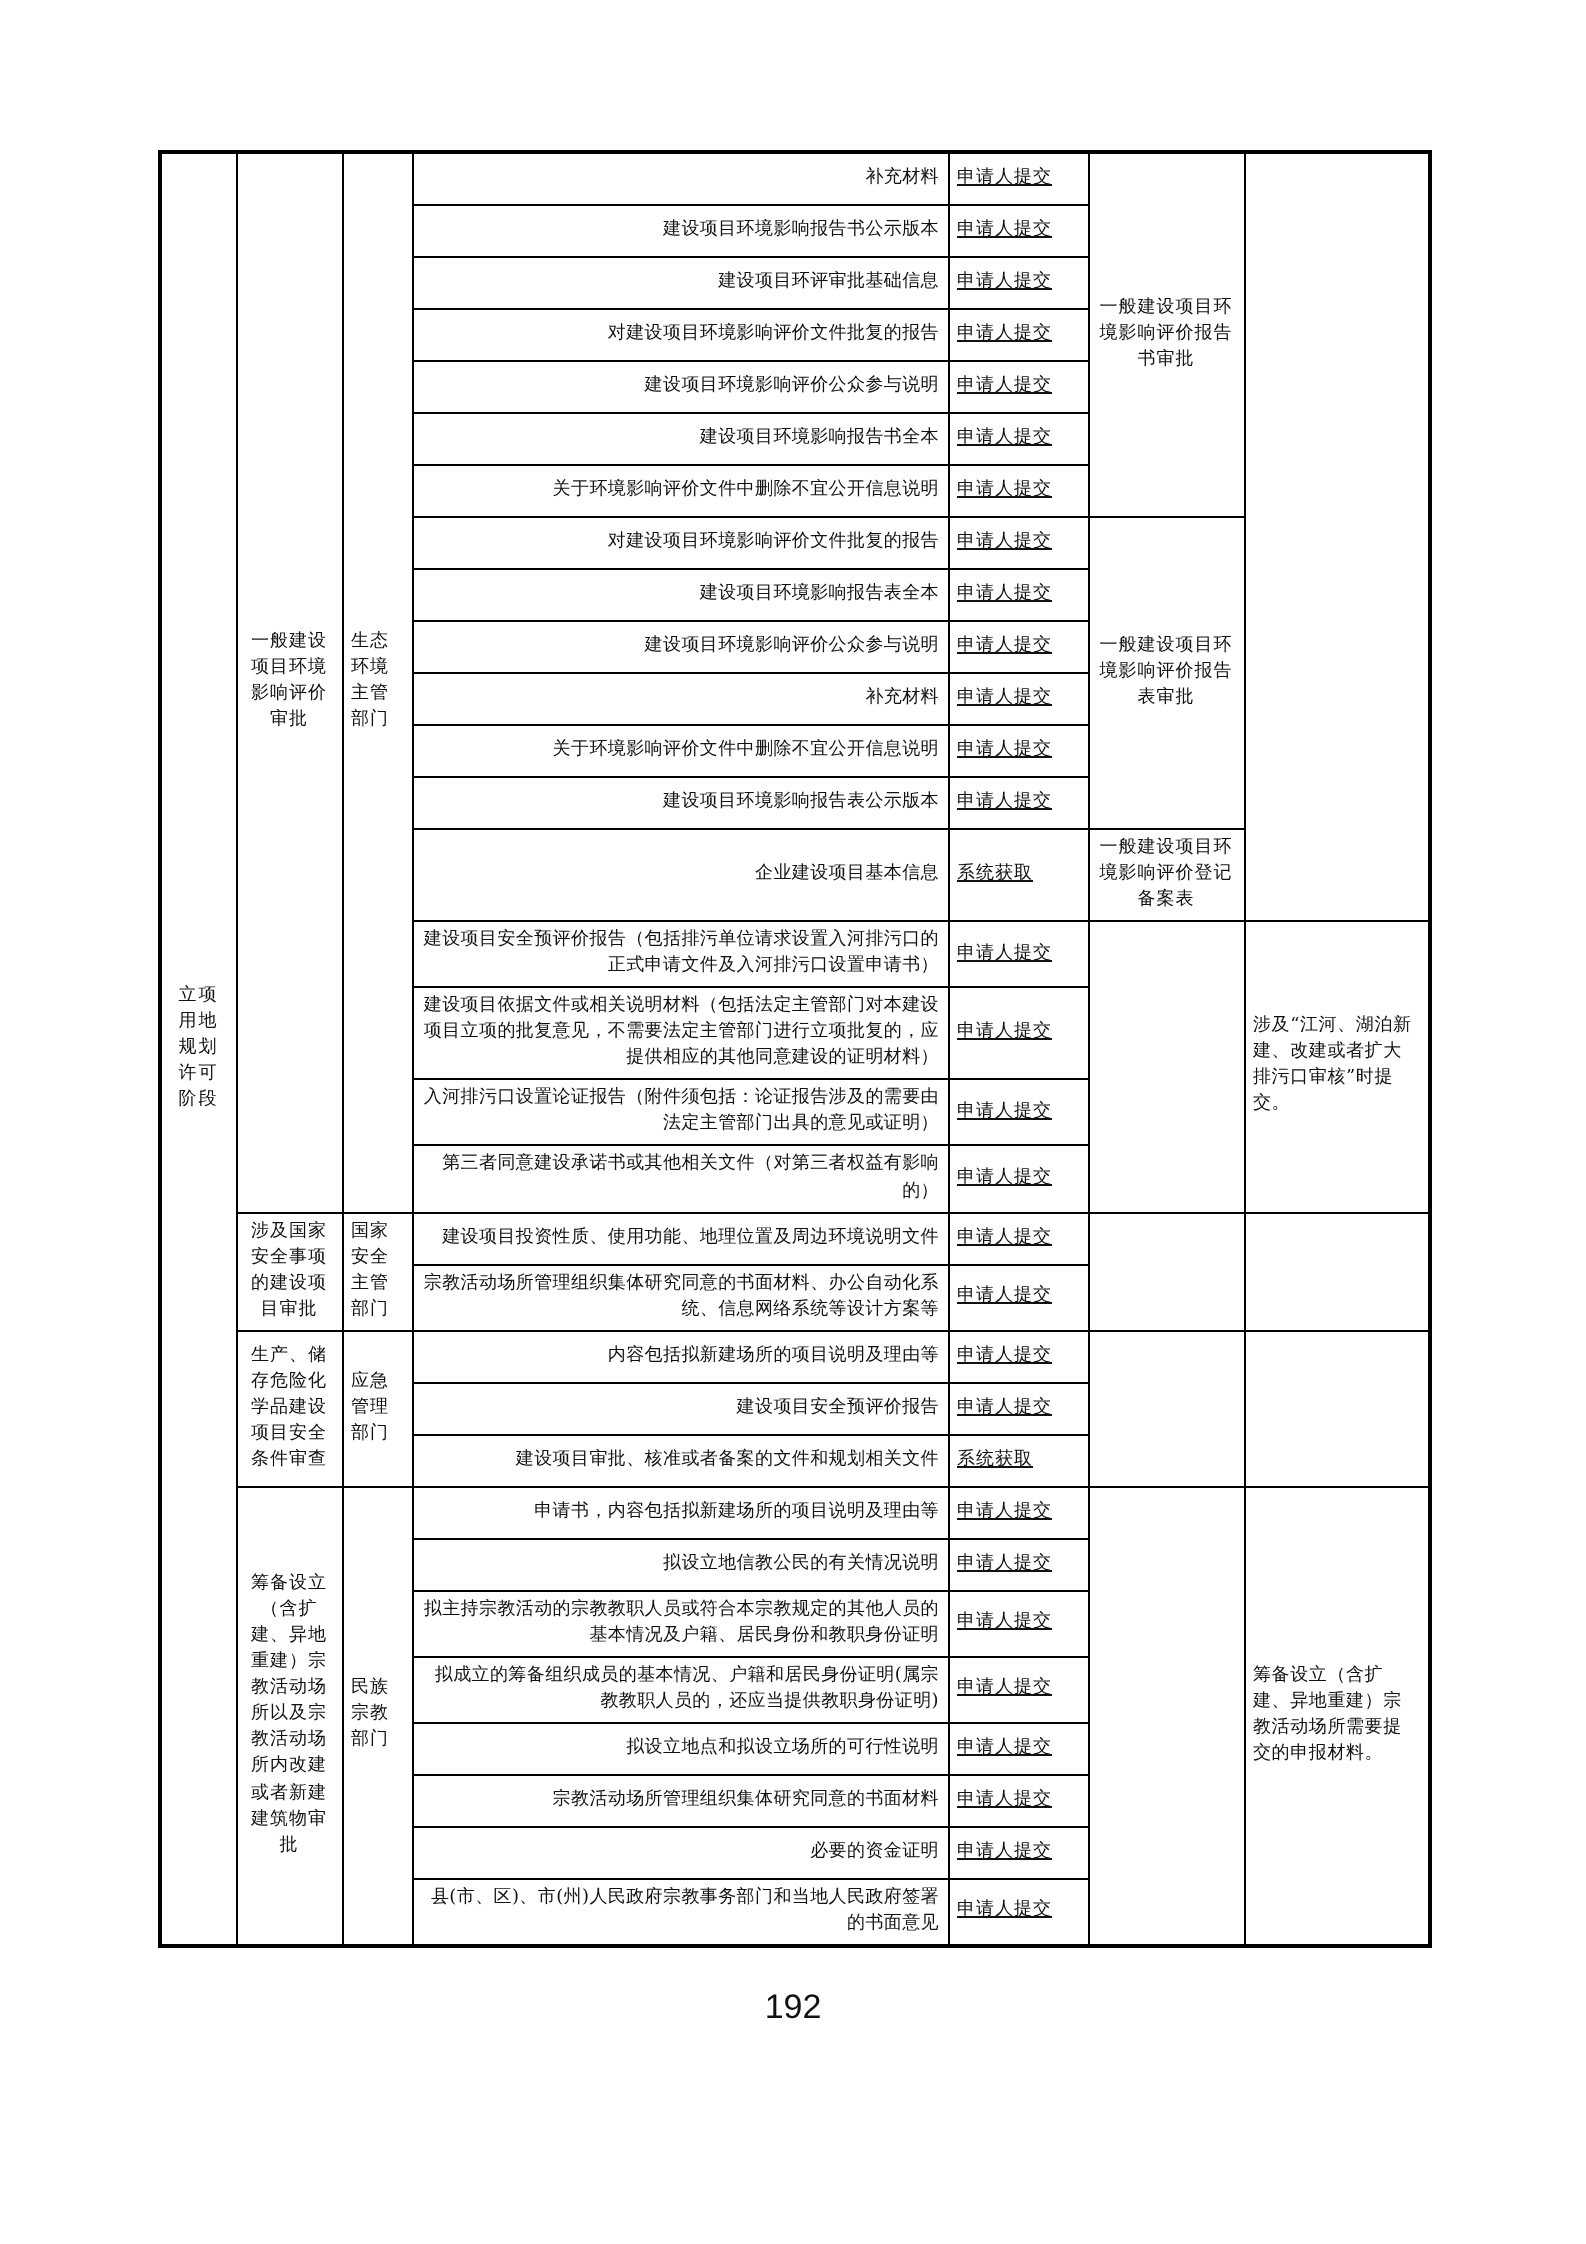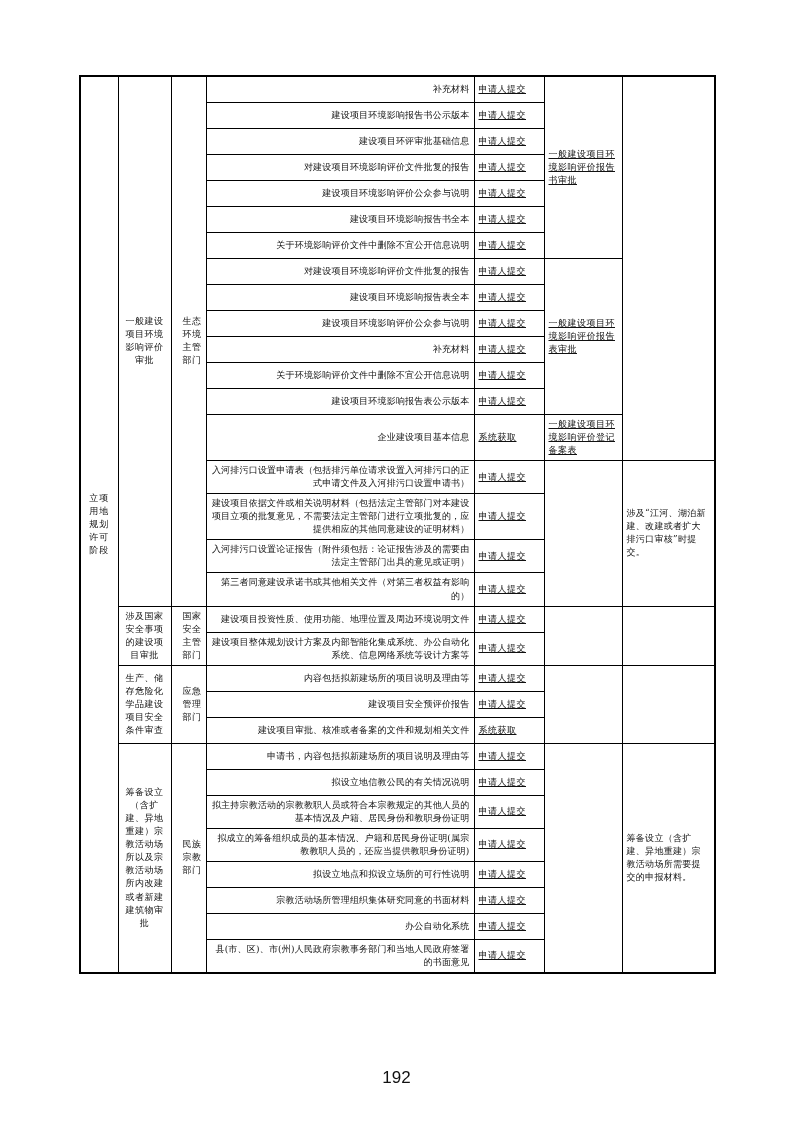--- a/index.html
+++ b/index.html
@@ -34,29 +34,29 @@
     overflow:hidden;
   }
   td.col-stage{
     text-align:center;
     white-space:pre-line;
     letter-spacing:1px;
     line-height:1.7;
     margin-top:25px;
   }
   td.col-category{text-align:center;letter-spacing:0.5px;margin-left:16px;}
-  td.col-department{text-align:right;letter-spacing:0.5px;}
+  td.col-department{text-align:left;letter-spacing:0.5px;}
   td.col-material{text-align:right;letter-spacing:0.2px;margin-top:12px;}
   td.col-source{text-align:left;letter-spacing:0.5px;text-decoration:underline;}
-  td.col-approval{text-align:left;letter-spacing:0.5px;text-decoration:underline;}
+  td.col-approval{text-align:center;letter-spacing:0.5px;}
   td.col-remark{text-align:left;letter-spacing:0.3px;padding:4px 5px;}
   .page-number{
     position:absolute;
     left:0;right:0;
-    top:1068px;
+    top:994px;
     text-align:center;
     font-family:"Liberation Sans","DejaVu Sans",sans-serif;
     font-size:17px;
     color:#111;
   }
 </style>
 </head>
 <body>
 
 <div class="page">
@@ -132,21 +132,21 @@
         <tr>
           <td class="col-material">建设项目环境影响报告表公示版本</td>
           <td class="col-source">申请人提交</td>
         </tr>
         <tr>
           <td class="col-material">企业建设项目基本信息</td>
           <td class="col-source">系统获取</td>
           <td class="col-approval">一般建设项目环境影响评价登记备案表</td>
         </tr>
         <tr>
-          <td class="col-material">入河排污口设置申请表（包括排污单位请求设置入河排污口的正式申请文件及入河排污口设置申请书）</td>
+          <td class="col-material">建设项目安全预评价报告（包括排污单位请求设置入河排污口的正式申请文件及入河排污口设置申请书）</td>
           <td class="col-source">申请人提交</td>
           <td class="col-approval" rowspan="4"></td>
           <td class="col-remark" rowspan="4">涉及“江河、湖泊新建、改建或者扩大排污口审核”时提交。</td>
         </tr>
         <tr>
           <td class="col-material">建设项目依据文件或相关说明材料（包括法定主管部门对本建设项目立项的批复意见，不需要法定主管部门进行立项批复的，应提供相应的其他同意建设的证明材料）</td>
           <td class="col-source">申请人提交</td>
         </tr>
         <tr>
           <td class="col-material">入河排污口设置论证报告（附件须包括：论证报告涉及的需要由法定主管部门出具的意见或证明）</td>
@@ -158,21 +158,21 @@
         </tr>
         <tr>
           <td class="col-category" rowspan="2">涉及国家安全事项的建设项目审批</td>
           <td class="col-department" rowspan="2">国家安全主管部门</td>
           <td class="col-material">建设项目投资性质、使用功能、地理位置及周边环境说明文件</td>
           <td class="col-source">申请人提交</td>
           <td class="col-approval" rowspan="2"></td>
           <td class="col-remark" rowspan="2"></td>
         </tr>
         <tr>
-          <td class="col-material">建设项目整体规划设计方案及内部智能化集成系统、办公自动化系统、信息网络系统等设计方案等</td>
+          <td class="col-material">宗教活动场所管理组织集体研究同意的书面材料、办公自动化系统、信息网络系统等设计方案等</td>
           <td class="col-source">申请人提交</td>
         </tr>
         <tr>
           <td class="col-category" rowspan="3">生产、储存危险化学品建设项目安全条件审查</td>
           <td class="col-department" rowspan="3">应急管理部门</td>
           <td class="col-material">内容包括拟新建场所的项目说明及理由等</td>
           <td class="col-source">申请人提交</td>
           <td class="col-approval" rowspan="3"></td>
           <td class="col-remark" rowspan="3"></td>
         </tr>
@@ -206,21 +206,21 @@
         </tr>
         <tr>
           <td class="col-material">拟设立地点和拟设立场所的可行性说明</td>
           <td class="col-source">申请人提交</td>
         </tr>
         <tr>
           <td class="col-material">宗教活动场所管理组织集体研究同意的书面材料</td>
           <td class="col-source">申请人提交</td>
         </tr>
         <tr>
-          <td class="col-material">办公自动化系统</td>
+          <td class="col-material">必要的资金证明</td>
           <td class="col-source">申请人提交</td>
         </tr>
         <tr>
           <td class="col-material">县(市、区)、市(州)人民政府宗教事务部门和当地人民政府签署的书面意见</td>
           <td class="col-source">申请人提交</td>
         </tr>
       </tbody>
   </table>
   <div class="page-number">192</div>
 </div>

